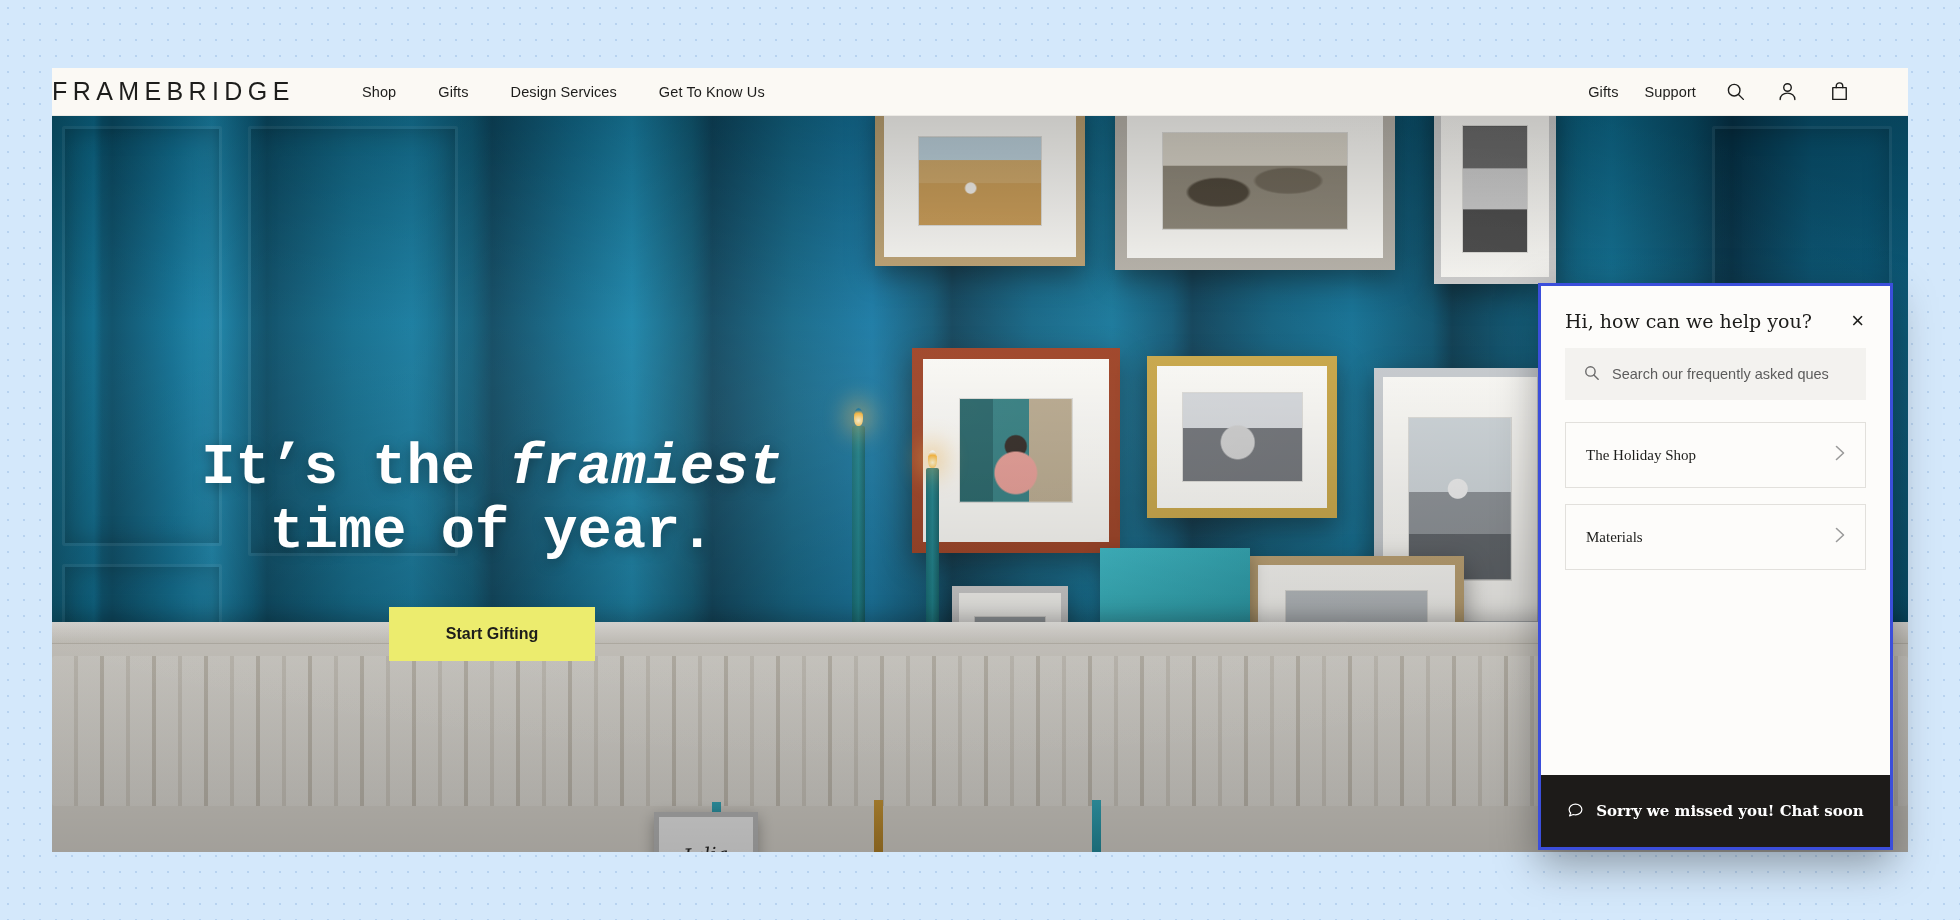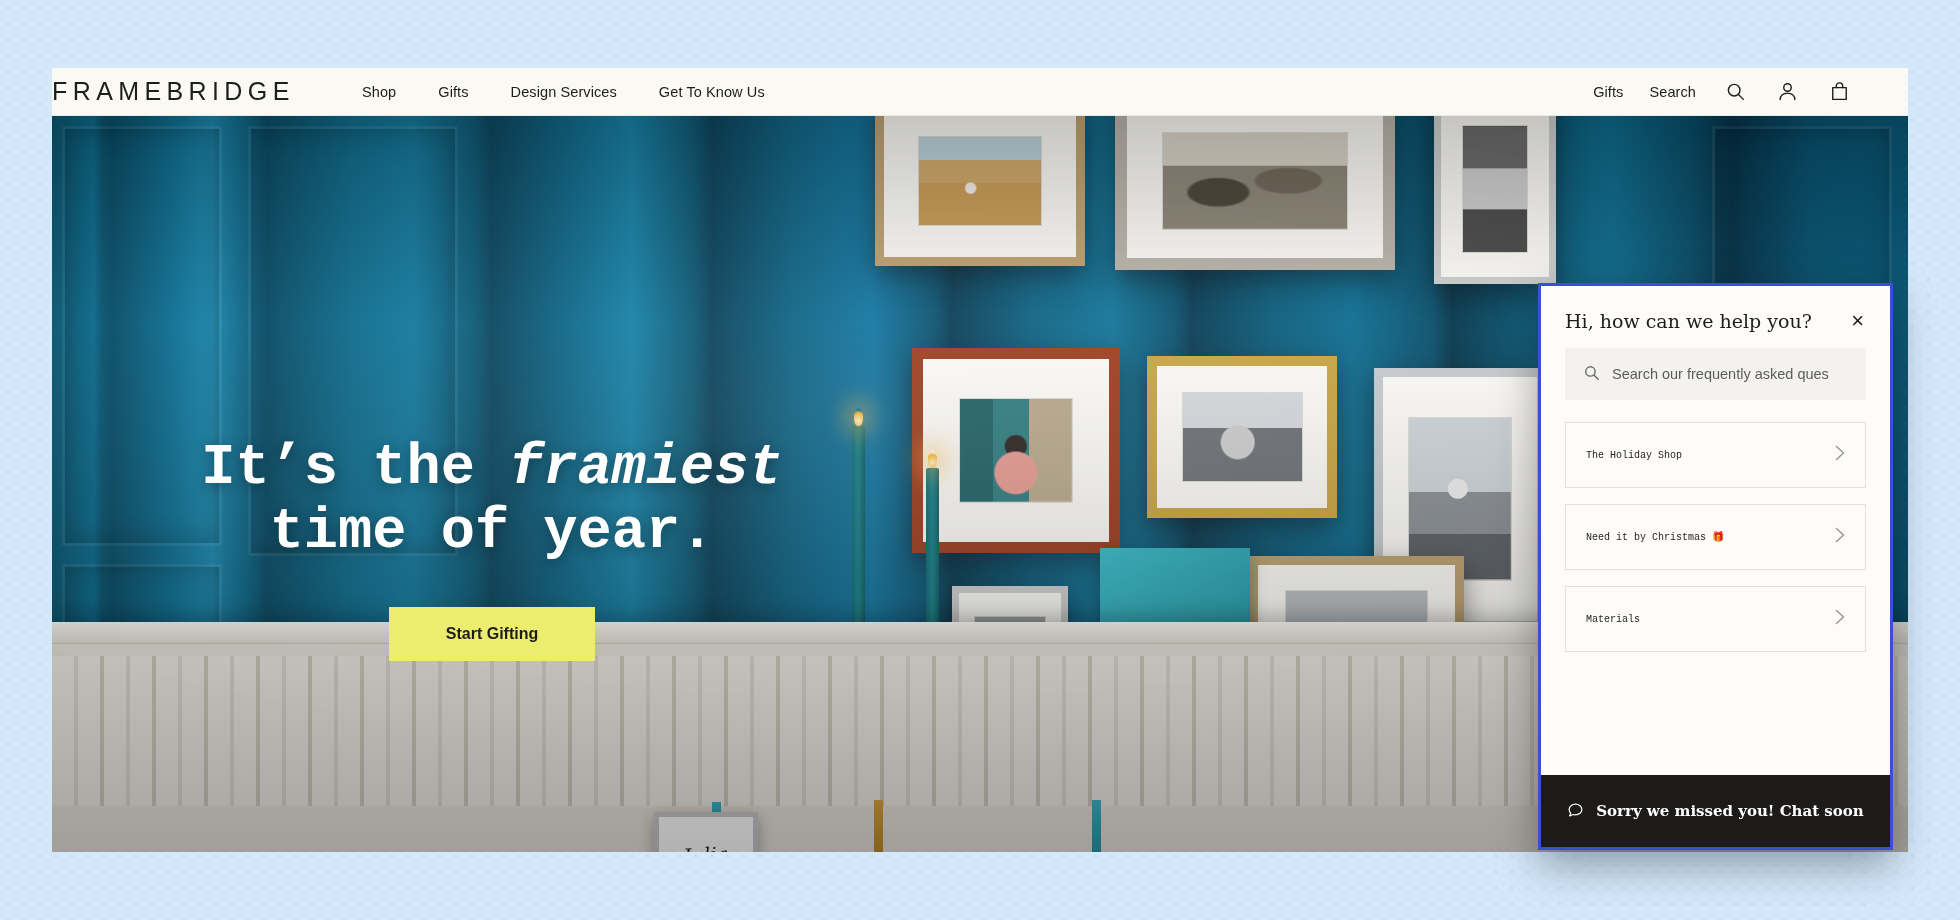--- a/index.html
+++ b/index.html
@@ -400,22 +400,22 @@
   .chat-item {
     display: flex; align-items: center; justify-content: space-between;
     border: 1px solid #e2e0dc;
     height: 66px;
     padding: 0 20px;
     margin-bottom: 16px;
     background: #fdfcfa;
     cursor: pointer;
   }
   .chat-item-label {
-    font-family: Liberation Mono, monospace;
-    font-size: 10px;
+    font-family: Liberation Serif, serif;
+    font-size: 15px;
     color: #1d1d1b;
   }
   .chevron {
     color: #9a9a9a;
     font-size: 18px;
     font-family: "Liberation Sans", sans-serif;
   }
   .chat-footer {
     background: #1d1b19;
     height: 72px;
@@ -444,21 +444,21 @@
       <div class="nav-link">Design Services</div>
       <div class="nav-link">Get To Know Us</div>
     </div>
 
     <div class="logo-wrap">
       <div class="logo">FRAMEBRIDGE</div>
     </div>
 
     <div class="nav-right">
       <div class="nav-link">Gifts</div>
-      <div class="nav-link">Search</div>
+      <div class="nav-link">Support</div>
 
       <div class="icon-btn">
         <svg width="21" height="21" viewBox="0 0 24 24" fill="none" stroke="#1d1d1b" stroke-width="1.6">
           <circle cx="10.5" cy="10.5" r="6.6"></circle>
             <line x1="15.4" y1="15.4" x2="21" y2="21" stroke-linecap="round"></line>
         </svg>
       </div>
       <div class="icon-btn">
         <svg width="21" height="21" viewBox="0 0 24 24" fill="none" stroke="#1d1d1b" stroke-width="1.6">
           <circle cx="12" cy="7.4" r="4.3"></circle>
@@ -621,28 +621,20 @@
     <div class="chat-item">
       <span class="chat-item-label">The Holiday Shop</span>
       <span class="chevron">
         <svg width="10" height="16" viewBox="0 0 10 16" fill="none" stroke="#9a9a9a" stroke-width="1.6">
           <polyline points="1.5,1.5 8.5,8 1.5,14.5" stroke-linecap="round" stroke-linejoin="round"></polyline>
         </svg>
       </span>
     </div>
 
 
-    <div class="chat-item">
-      <span class="chat-item-label">Need it by Christmas 🎁</span>
-      <span class="chevron">
-        <svg width="10" height="16" viewBox="0 0 10 16" fill="none" stroke="#9a9a9a" stroke-width="1.6">
-          <polyline points="1.5,1.5 8.5,8 1.5,14.5" stroke-linecap="round" stroke-linejoin="round"></polyline>
-        </svg>
-      </span>
-    </div>
 
     <div class="chat-item">
       <span class="chat-item-label">Materials</span>
       <span class="chevron">
         <svg width="10" height="16" viewBox="0 0 10 16" fill="none" stroke="#9a9a9a" stroke-width="1.6">
           <polyline points="1.5,1.5 8.5,8 1.5,14.5" stroke-linecap="round" stroke-linejoin="round"></polyline>
         </svg>
       </span>
     </div>
 

